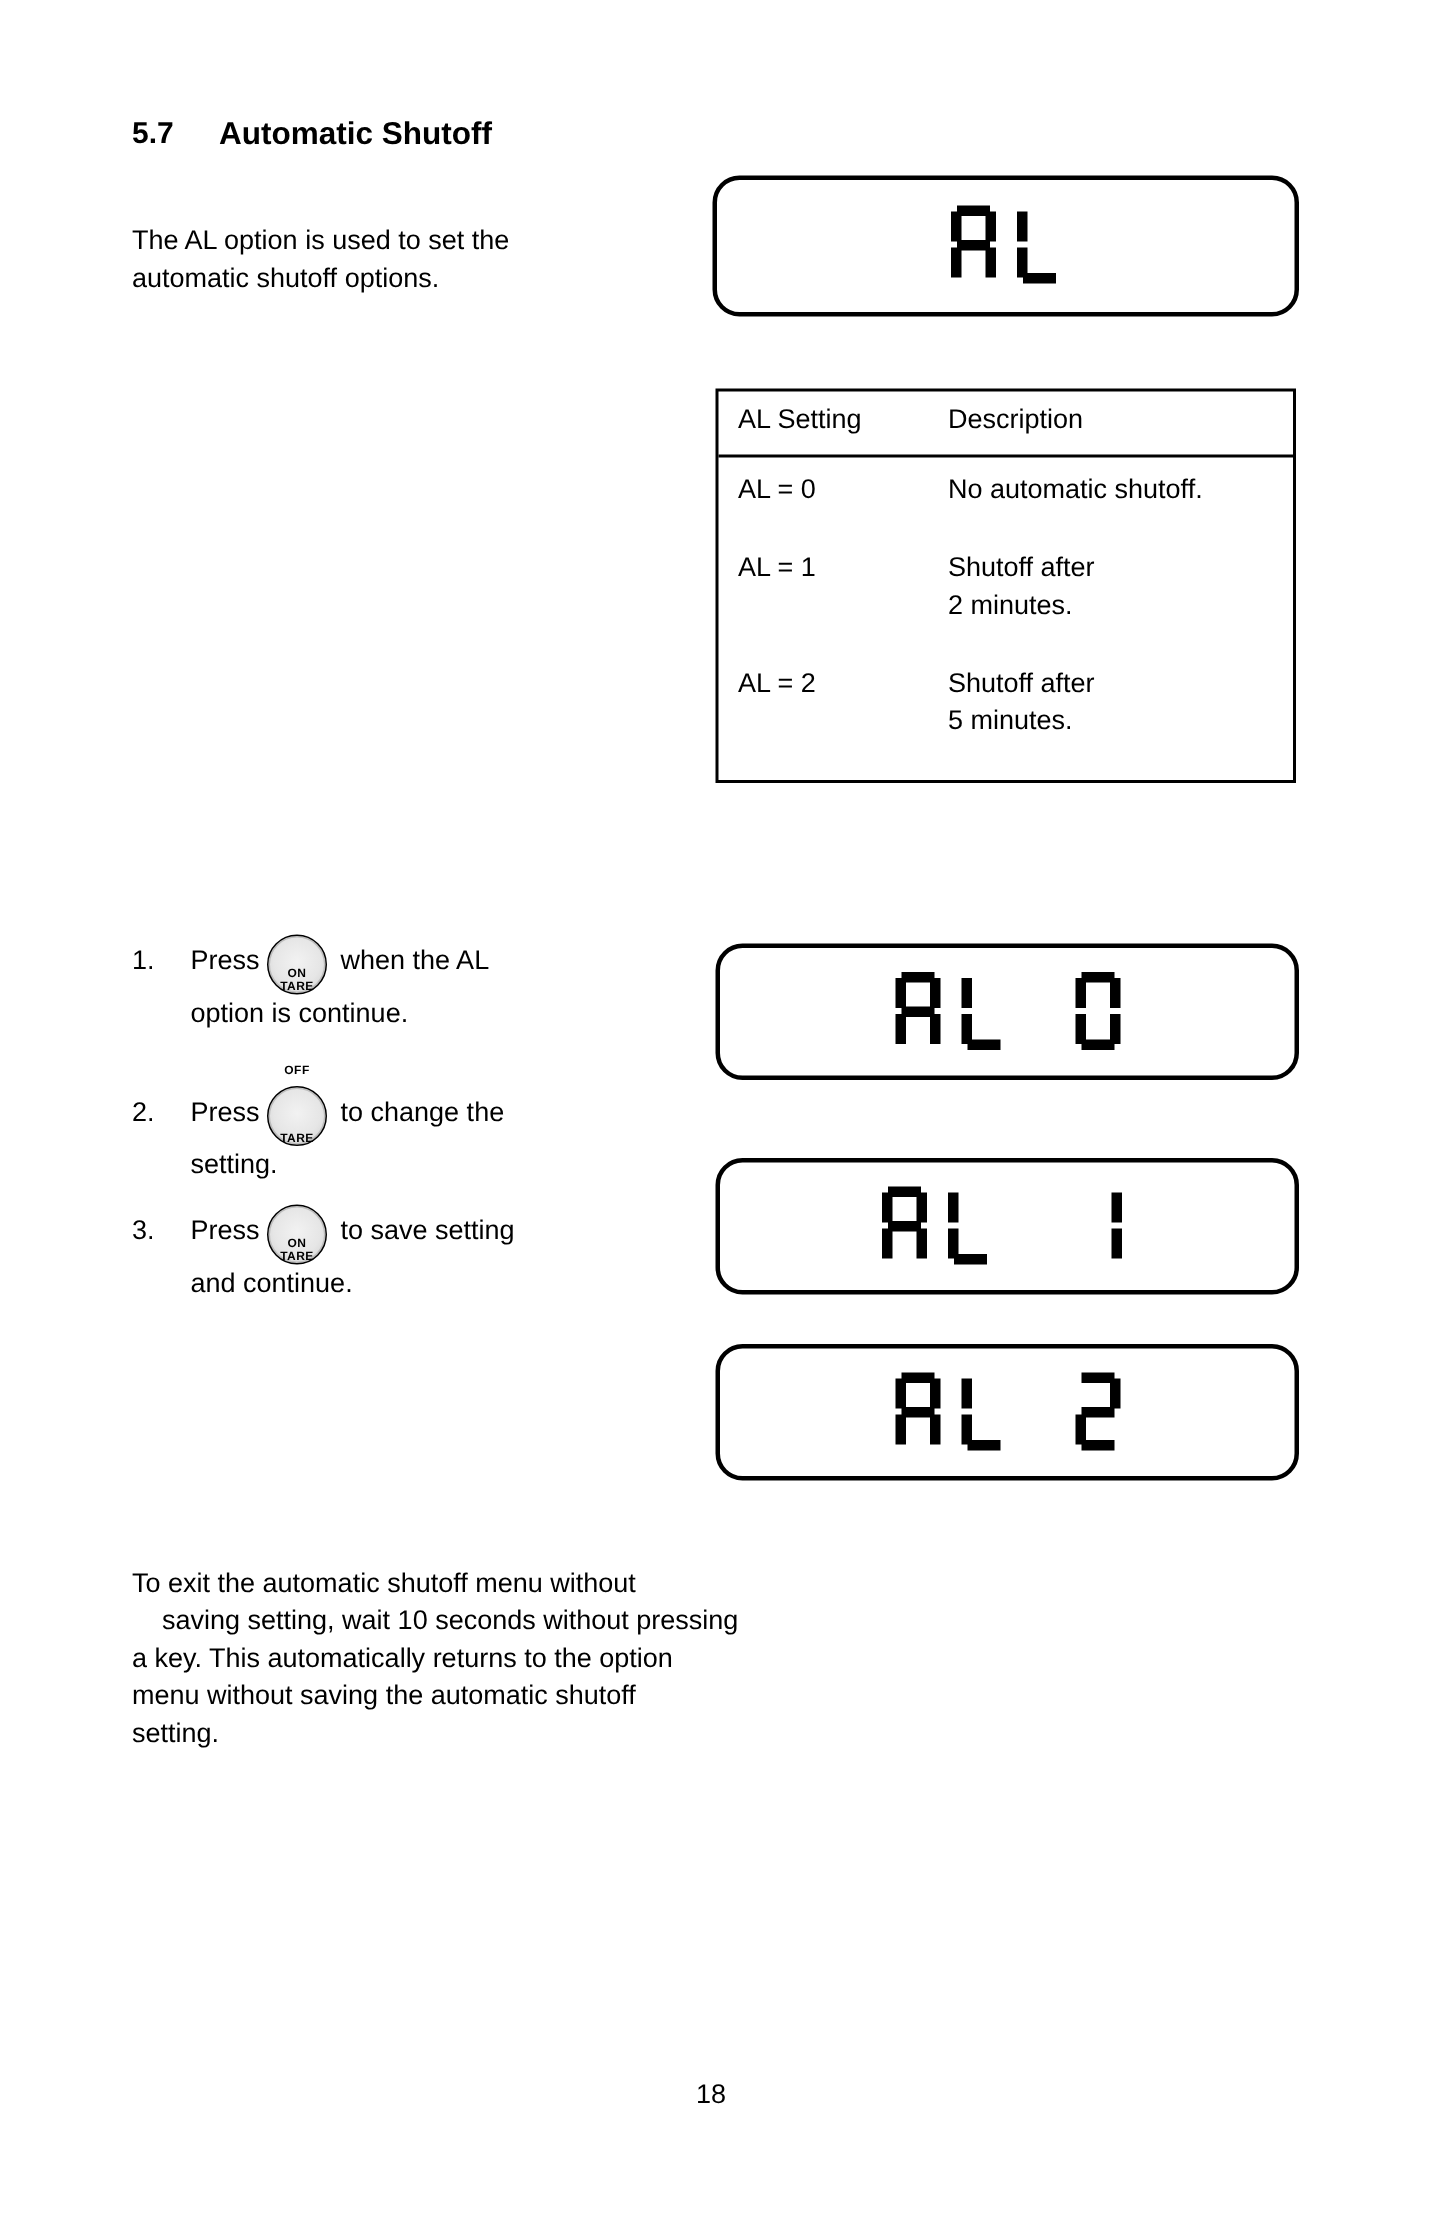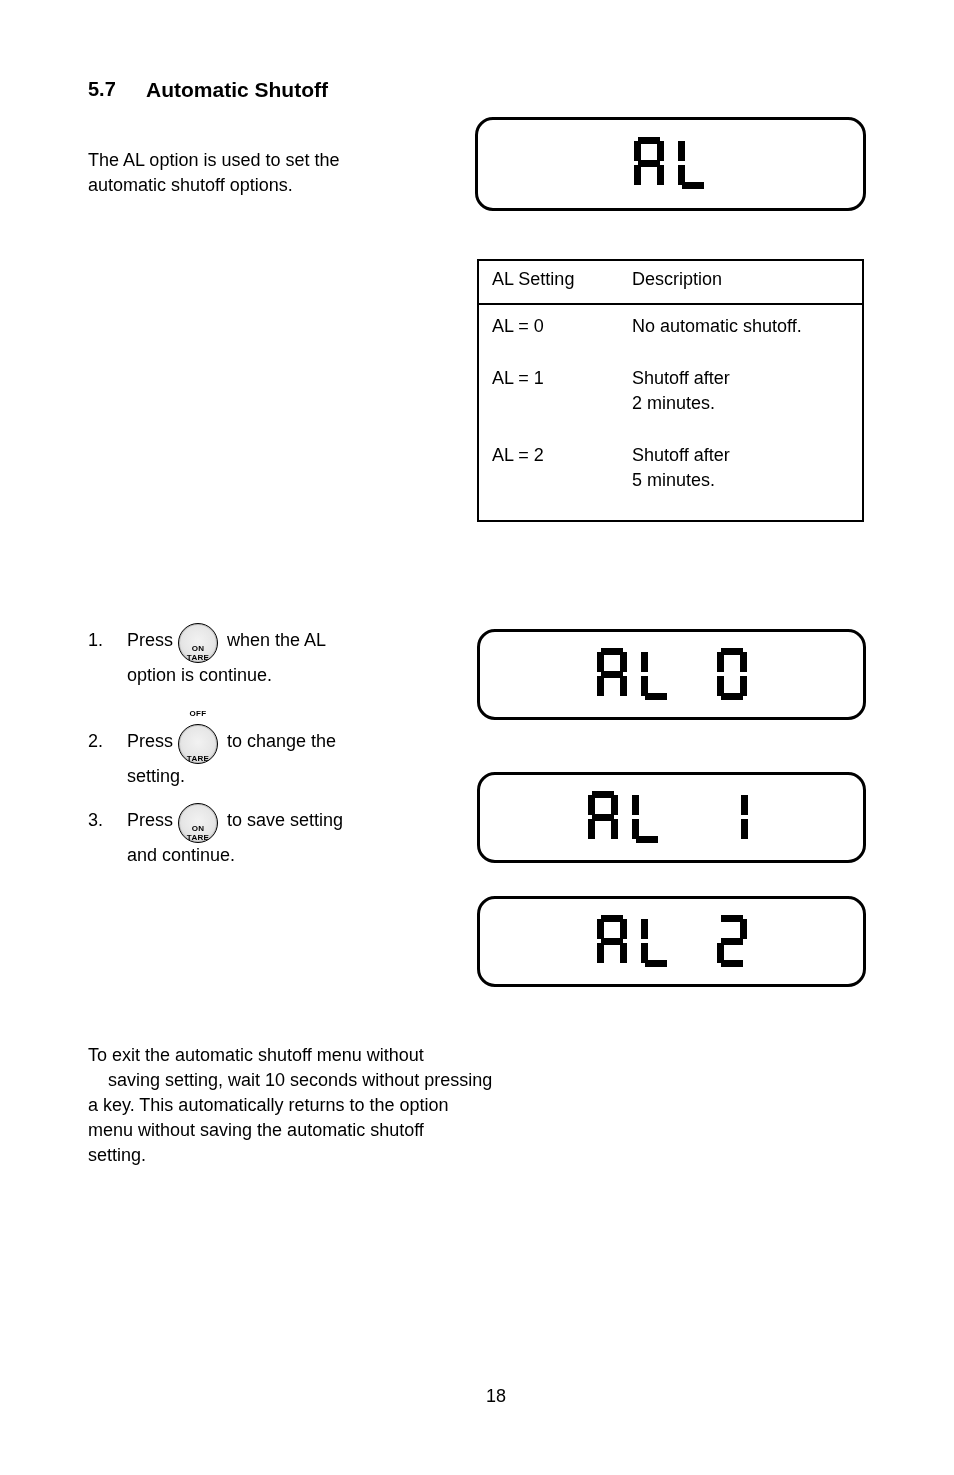--- a/index.html
+++ b/index.html
@@ -242,15 +242,15 @@
     </span>
   </div>
 </div>
 
 <div class="text body" style="left:88px; top:1043px;">To exit the automatic shutoff menu without</div>
 <div class="text body" style="left:88px; top:1068px;margin-left:20px;">saving setting, wait 10 seconds without pressing</div>
 <div class="text body" style="left:88px; top:1118px;">menu without saving the automatic shutoff</div>
 <div class="text body" style="left:88px; top:1093px;">a key. This automatically returns to the option</div>
 <div class="text body" style="left:88px; top:1143px;">setting.</div>
 
-<div class="text page-num" style="left:464px; top:1386px;margin-left:22px;">18</div>
+<div class="text page-num" style="left:464px; top:1386px;">18</div>
 
 </div>
 
 </body></html>

